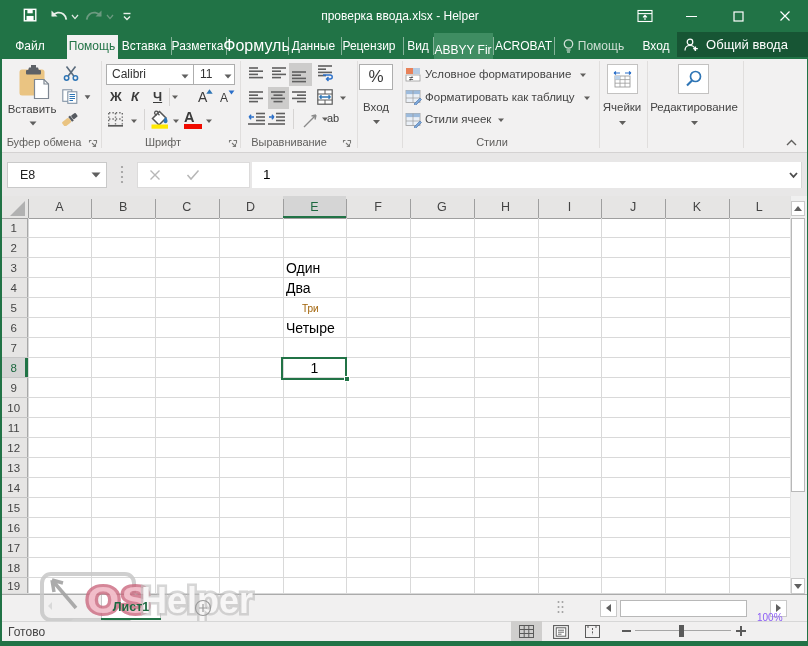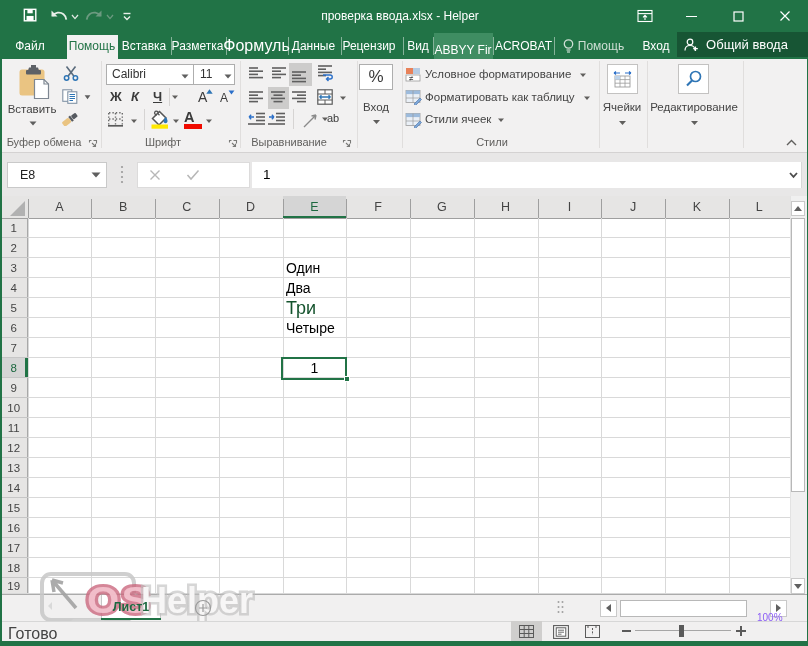--- a/index.html
+++ b/index.html
@@ -456,21 +456,21 @@
 <div class="a" style="left:0;top:557px;width:789.5px;height:1px;background:#d9d9d9;"></div>
 <div class="a" style="left:0;top:557px;width:27.5px;height:1px;background:#c6c6c6;"></div>
 <div class="a" style="left:0;top:558px;width:27.5px;height:20px;color:#444;font-size:11.5px;display:flex;align-items:center;justify-content:center;">18</div>
 <div class="a" style="left:0;top:577px;width:789.5px;height:1px;background:#d9d9d9;"></div>
 <div class="a" style="left:0;top:577px;width:27.5px;height:1px;background:#c6c6c6;"></div>
 <div class="a" style="left:0;top:578px;width:27.5px;height:16px;color:#444;font-size:11.5px;display:flex;align-items:center;justify-content:center;">19</div>
 <div class="a" style="left:0;top:593px;width:789.5px;height:1px;background:#d9d9d9;"></div>
 <div class="a" style="left:0;top:597px;width:27.5px;height:1px;background:#c6c6c6;"></div>
 <div class="a" style="left:286.0px;top:258px;height:20px;display:flex;align-items:center;color:#000;font-size:14px;">Один</div>
 <div class="a" style="left:286.0px;top:278px;height:20px;display:flex;align-items:center;color:#000;font-size:14px;">Два</div>
-<div class="a" style="left:286.0px;top:298px;height:20px;display:flex;align-items:center;color:#14532d;font-size:18px;">Три</div>
+<div class="a" style="left:302px;top:298px;height:20px;display:flex;align-items:center;color:#a16207;font-size:10px;">Три</div>
 <div class="a" style="left:286.0px;top:318px;height:20px;display:flex;align-items:center;color:#000;font-size:14px;">Четыре</div>
 <div class="a" style="left:281.0px;top:356.5px;width:66.25px;height:23px;border:2px solid #217346;background:transparent;"></div>
 <div class="a ct" style="left:282.5px;top:358px;width:63.75px;height:20px;color:#000;font-size:14px;">1</div>
 <div class="a" style="left:343.75px;top:376px;width:6px;height:6px;background:#217346;border:1px solid #fff;"></div>
 <div class="a" style="left:789.5px;top:196px;width:17px;height:398px;background:#f0f0f0;border-left:1px solid #e3e3e3;"></div>
 <div class="a" style="left:790.5px;top:201px;width:14.5px;height:15px;background:#fff;border:1px solid #c9c9c9;"></div>
 <svg class="a" style="left:793px;top:205px;" width="10" height="7" viewBox="0 0 10 7">
     <path d="M1 6 L5 1 L9 6 Z" fill="#606060"></path>
   </svg>
 <div class="a" style="left:790.5px;top:218px;width:14.5px;height:274px;background:#fff;border:1px solid #b8b8b8;"></div>
@@ -508,21 +508,21 @@
 <div class="a" style="left:600px;top:599.5px;width:17px;height:17px;background:#fff;border:1px solid #c9c9c9;"></div>
 <svg class="a" style="left:604px;top:603px;" width="8" height="10" viewBox="0 0 8 10">
     <path d="M7 1 L2 5 L7 9 Z" fill="#606060"></path>
   </svg>
 <div class="a" style="left:620px;top:599.5px;width:127px;height:17px;background:#fff;border:1px solid #b8b8b8;"></div>
 <div class="a" style="left:770px;top:599.5px;width:17px;height:17px;background:#fff;border:1px solid #c9c9c9;"></div>
 <svg class="a" style="left:775px;top:603px;" width="8" height="10" viewBox="0 0 8 10">
     <path d="M1 1 L6 5 L1 9 Z" fill="#606060"></path>
   </svg>
 <div class="a" style="left:0;top:621px;width:808px;height:20px;background:#f1f0f0;border-top:1px solid #d7d7d7;"></div>
-<div class="a" style="left:8px;top:625px;color:#444;font-size:16px;">Готово</div>
+<div class="a" style="left:8px;top:625px;color:#444;font-size:12px;">Готово</div>
 <div class="a" style="left:511px;top:621px;width:31px;height:20px;background:#cfcecd;"></div>
 <svg class="a" style="left:519px;top:625px;" width="15" height="13" viewBox="0 0 15 13">
 <rect x="0.5" y="0.5" width="14" height="12" fill="none" stroke="#5a5a5a" stroke-width="1"></rect>
 <line x1="5.2" y1="0.5" x2="5.2" y2="12.5" stroke="#5a5a5a"></line>
     <line x1="9.8" y1="0.5" x2="9.8" y2="12.5" stroke="#5a5a5a"></line>
 <line x1="0.5" y1="4.5" x2="14.5" y2="4.5" stroke="#5a5a5a"></line>
     <line x1="0.5" y1="8.5" x2="14.5" y2="8.5" stroke="#5a5a5a"></line>
 </svg>
 <svg class="a" style="left:553px;top:624.5px;" width="16" height="14" viewBox="0 0 16 14">
 <rect x="0.6" y="0.6" width="14.8" height="12.8" fill="#fff" stroke="#5a5a5a" stroke-width="1.1"></rect>

